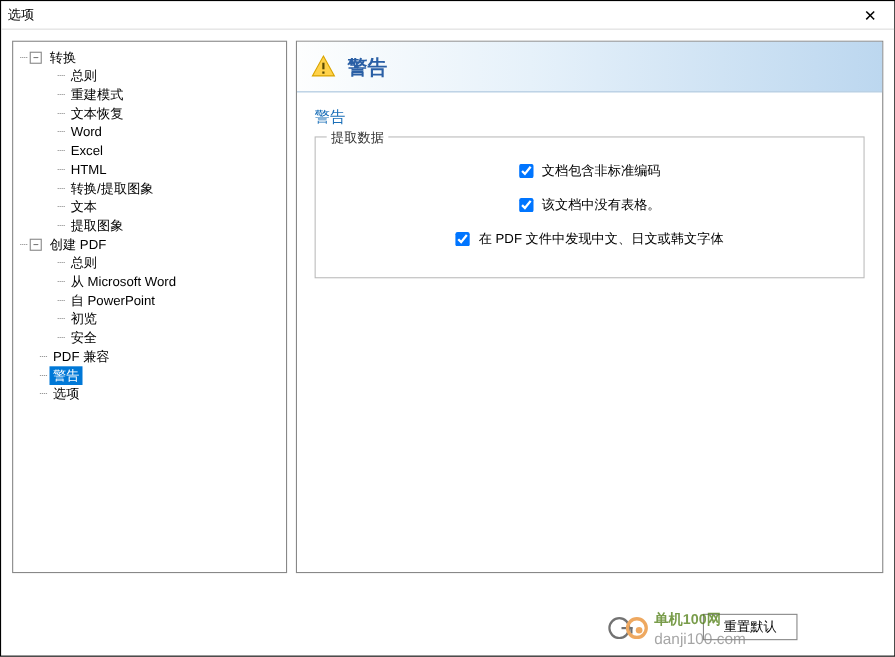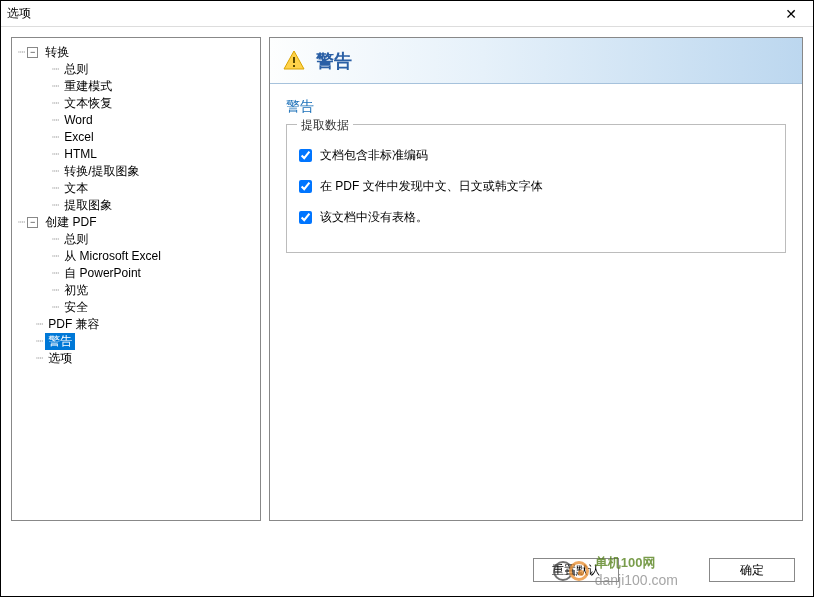--- a/index.html
+++ b/index.html
@@ -20,21 +20,21 @@
 .tree-row.selected .label { background: #0078d7; color: #fff; }
 .right-panel { flex: 1; border: 1px solid #888; background: #fff; display: flex; flex-direction: column; }
 .header-band { background: linear-gradient(to right, #fdfefe 0%, #e6f1fa 40%, #bcd7ef 100%); border-bottom: 1px solid #a6c2dc; height: 46px; display: flex; align-items: center; padding-left: 12px; }
 .warn-icon { width: 24px; height: 24px; margin-right: 10px; }
 .header-title { color: #2a5fa5; font-size: 18px; font-weight: 600; }
 .body-area { padding: 14px 16px; }
 .subhead { color: #1a6fb8; font-size: 14px; margin-bottom: 8px; }
 .desc-box { border: 1px solid #7aa8d0; padding: 5px 8px; font-size: 12px; margin-bottom: 14px; }
 .fieldset { border: 1px solid #bcbcbc; padding: 14px 12px 12px 12px; position: relative; }
 .fieldset .legend { position: absolute; top: -8px; left: 10px; background: #fff; padding: 0 4px; font-size: 12px; color: #333; }
-.check-row { display: flex; align-items: center; margin: 8px 0 14px 0; font-size: 12px; }
+.check-row { display: flex; align-items: center; margin: 8px 0 14px 0; font-size: 12px; justify-content: center; }
 .check-row input { margin-right: 8px; }
 .button-row { position: absolute; bottom: 14px; right: 18px; display: flex; gap: 20px; padding-left: 40px; }
 .btn { min-width: 86px; height: 24px; border: 1px solid #888; background: #fff; font-size: 12px; cursor: pointer; font-family: inherit; }
 .btn.reset { margin-right: 70px; }
 .watermark { position: absolute; bottom: 8px; right: 135px; pointer-events: none; display: flex; align-items: center; opacity: 0.75; }
 .watermark .g { width: 20px; height: 20px; border: 2px solid #444; border-radius: 50%; position: relative; margin-right: -4px; }
 .watermark .g::after { content: ""; position: absolute; top: 7px; right: -4px; width: 8px; height: 4px; border-top: 2px solid #444; border-right: 2px solid #444; }
 .watermark .o { width: 20px; height: 20px; border: 3px solid #e98c2b; border-radius: 50%; position: relative; }
 .watermark .o::after { content: ""; position: absolute; top: 6px; left: 6px; width: 6px; height: 6px; background: #e98c2b; border-radius: 50%; }
 .watermark .txt { margin-left: 6px; font-size: 13px; }
@@ -137,21 +137,21 @@
               <div class="tree-row">
                 <span class="indent" style="width:40px"></span>
                 <span class="dash">┈</span>
                 <span class="label">总则</span>
               </div>
             </li>
           <li>
               <div class="tree-row">
                 <span class="indent" style="width:40px"></span>
                 <span class="dash">┈</span>
-                <span class="label">从 Microsoft Excel</span>
+                <span class="label">从 Microsoft Word</span>
               </div>
             </li>
           <li>
               <div class="tree-row">
                 <span class="indent" style="width:40px"></span>
                 <span class="dash">┈</span>
                 <span class="label">自 PowerPoint</span>
               </div>
             </li>
           <li>
@@ -206,34 +206,33 @@
     <div class="body-area">
       <div class="subhead">警告</div>
       <div class="fieldset">
         <span class="legend">提取数据</span>
         <label class="check-row">
           <input type="checkbox" checked="" style="">
           <span>文档包含非标准编码</span>
         </label>
         <label class="check-row">
           <input type="checkbox" checked="" style="">
-          <span>在 PDF 文件中发现中文、日文或韩文字体</span>
+          <span>该文档中没有表格。</span>
         </label>
         <label class="check-row">
           <input type="checkbox" checked="" style="">
-          <span>该文档中没有表格。</span>
+          <span>在 PDF 文件中发现中文、日文或韩文字体</span>
         </label>
       </div>
     </div>
   </div>
 </div>
 
 <div class="button-row">
   <button class="btn reset">重置默认</button>
-  <button class="btn">确定</button>
 </div>
 
 <div class="watermark">
   <div class="g"></div>
   <div class="o"></div>
   <div class="txt">
     <div class="a">单机100网</div>
     <div class="b">danji100.com</div>
   </div>
 </div>

